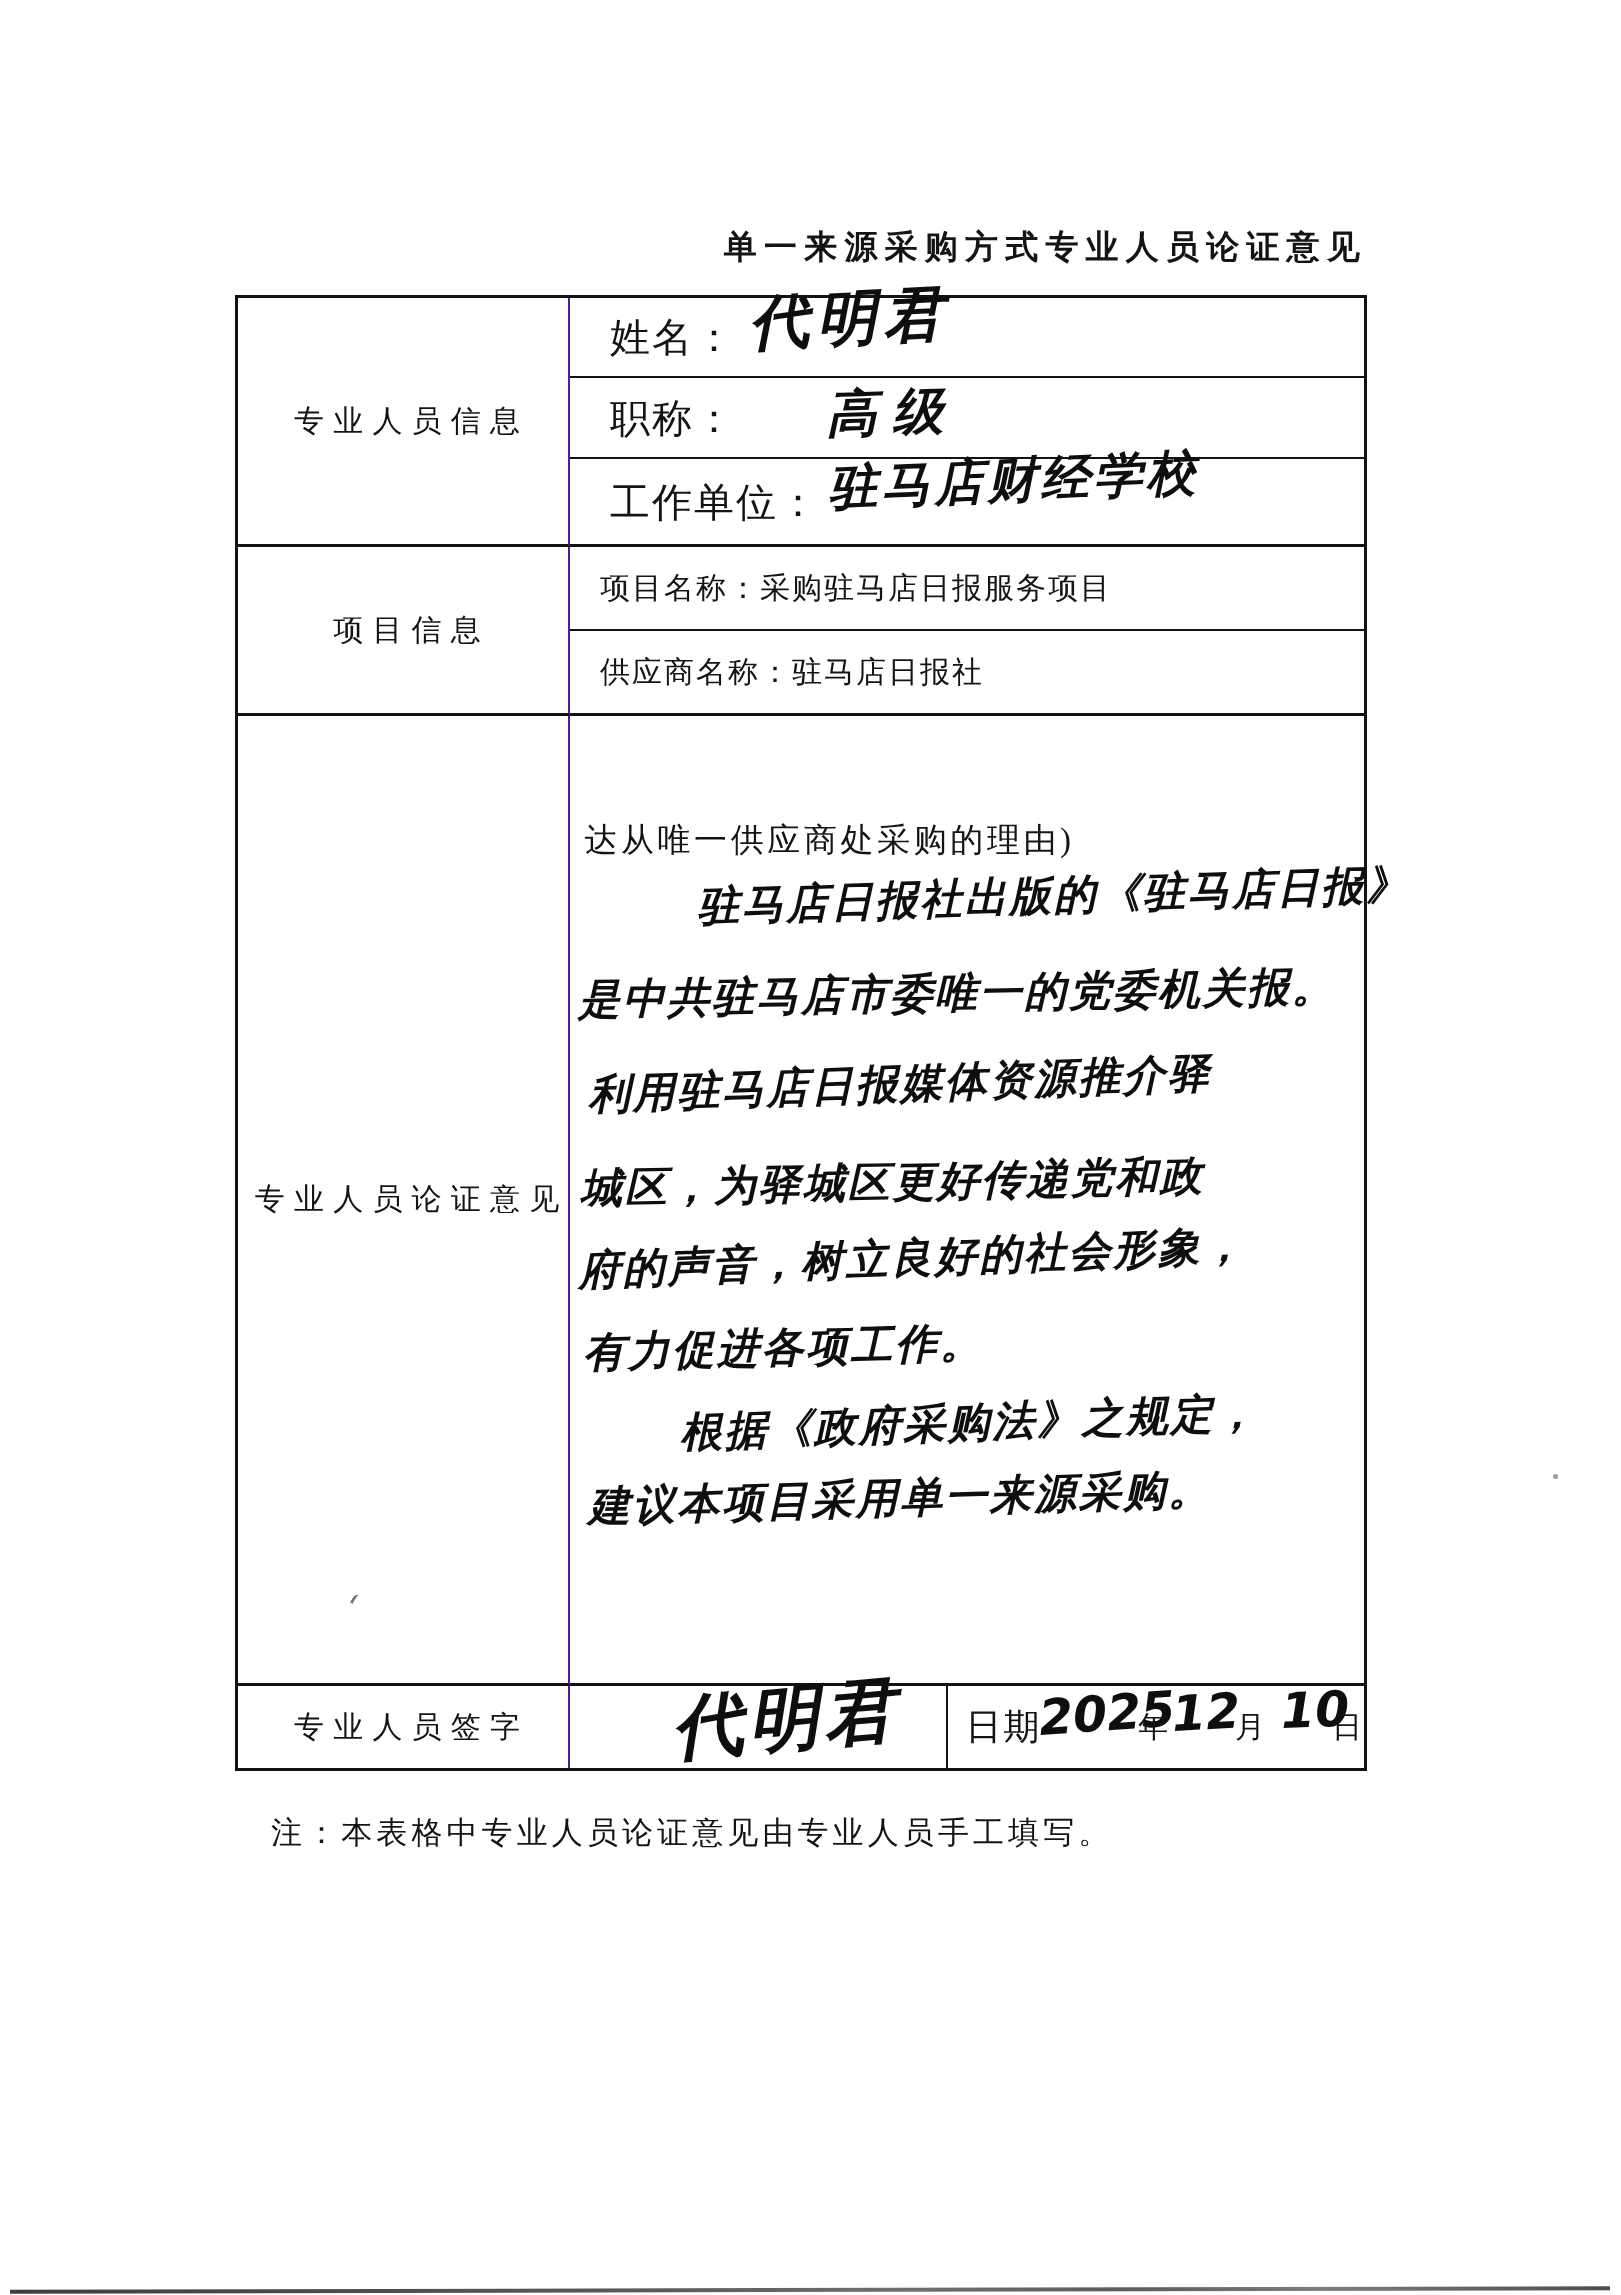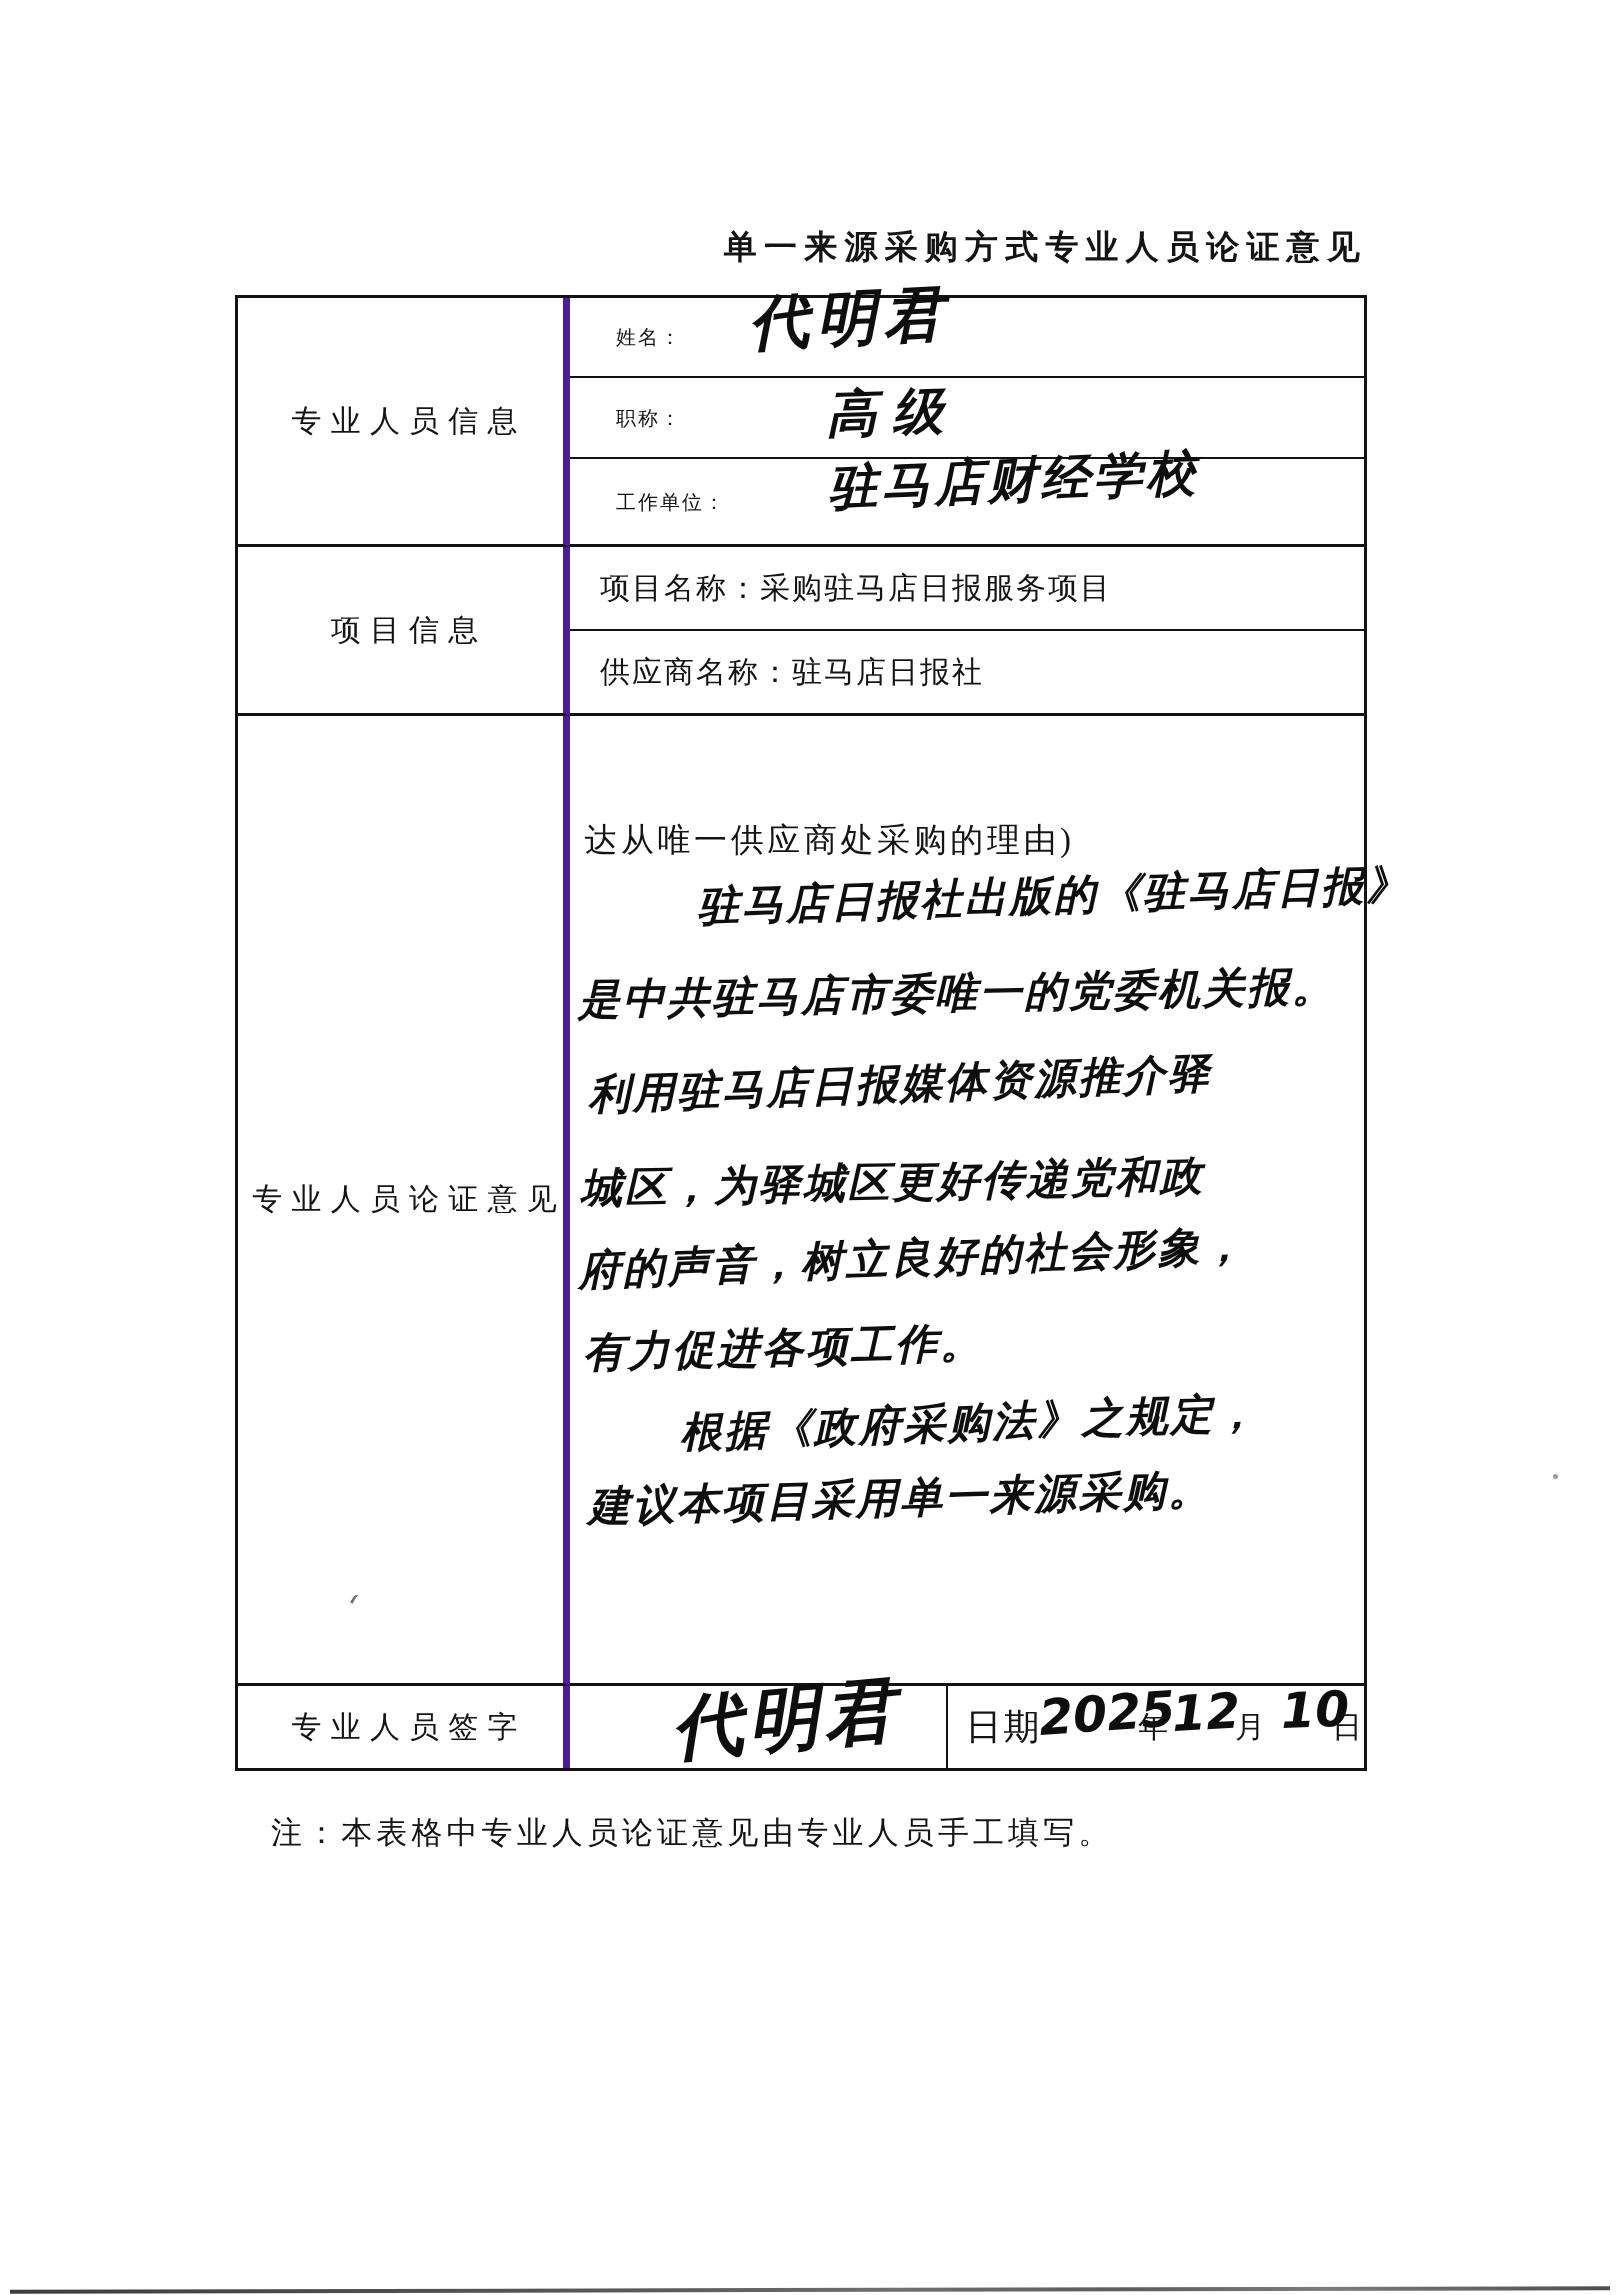--- a/index.html
+++ b/index.html
@@ -15,21 +15,21 @@
 
   
   .form-table{
     position:absolute; left:235px; top:295px; width:1132px; height:1476px;
     border:3.1px solid #131313;
     display:grid;
     grid-template-columns:332px 1fr;
     grid-template-rows:80px 81px 88px 84px 85px 970px 1fr;
   }
   .cell{ position:relative; border-color:#131313; }
-  .b-r { border-right:7px solid #4c1d95;padding-left:8px; }
+  .b-r { border-right:2px solid #4c1d95;padding-left:8px; }
   .b-b { border-bottom:2.6px solid #131313; }
   .b-b-thick { border-bottom:3.1px solid #131313; }
 
   .a1{ grid-area:1/1/4/2; }
   .b1{ grid-area:1/2/2/3; }
   .b2{ grid-area:2/2/3/3; }
   .b3{ grid-area:3/2/4/3; }
   .a2{ grid-area:4/1/6/2; }
   .b4{ grid-area:4/2/5/3; }
   .b5{ grid-area:5/2/6/3; }
@@ -38,22 +38,22 @@
   .a4{ grid-area:7/1/8/2; }
   .b7{ grid-area:7/2/8/3; display:flex; }
 
   .section-label{
     display:flex; align-items:center; justify-content:center;
     width:100%; height:100%;
     font-size:30px; letter-spacing:9.2px; white-space:nowrap;
     text-indent:9.2px; 
   }
   .field-label{
-    position:absolute; left:46px; top:50%; transform:translateY(-50%);
-    font-size:20px; letter-spacing:2px; white-space:nowrap;
+    position:absolute; left:40px; top:50%; transform:translateY(-50%);
+    font-size:40px; letter-spacing:2px; white-space:nowrap;
   }
   .inline-row{
     position:absolute; left:30px; top:50%; transform:translateY(-50%);
     font-size:30px; letter-spacing:2px; white-space:nowrap;
   }
 
   
   .hw{
     font-family:"DejaVu Sans",sans-serif;
     font-style:italic; font-weight:600; color:#0e0e0e;

